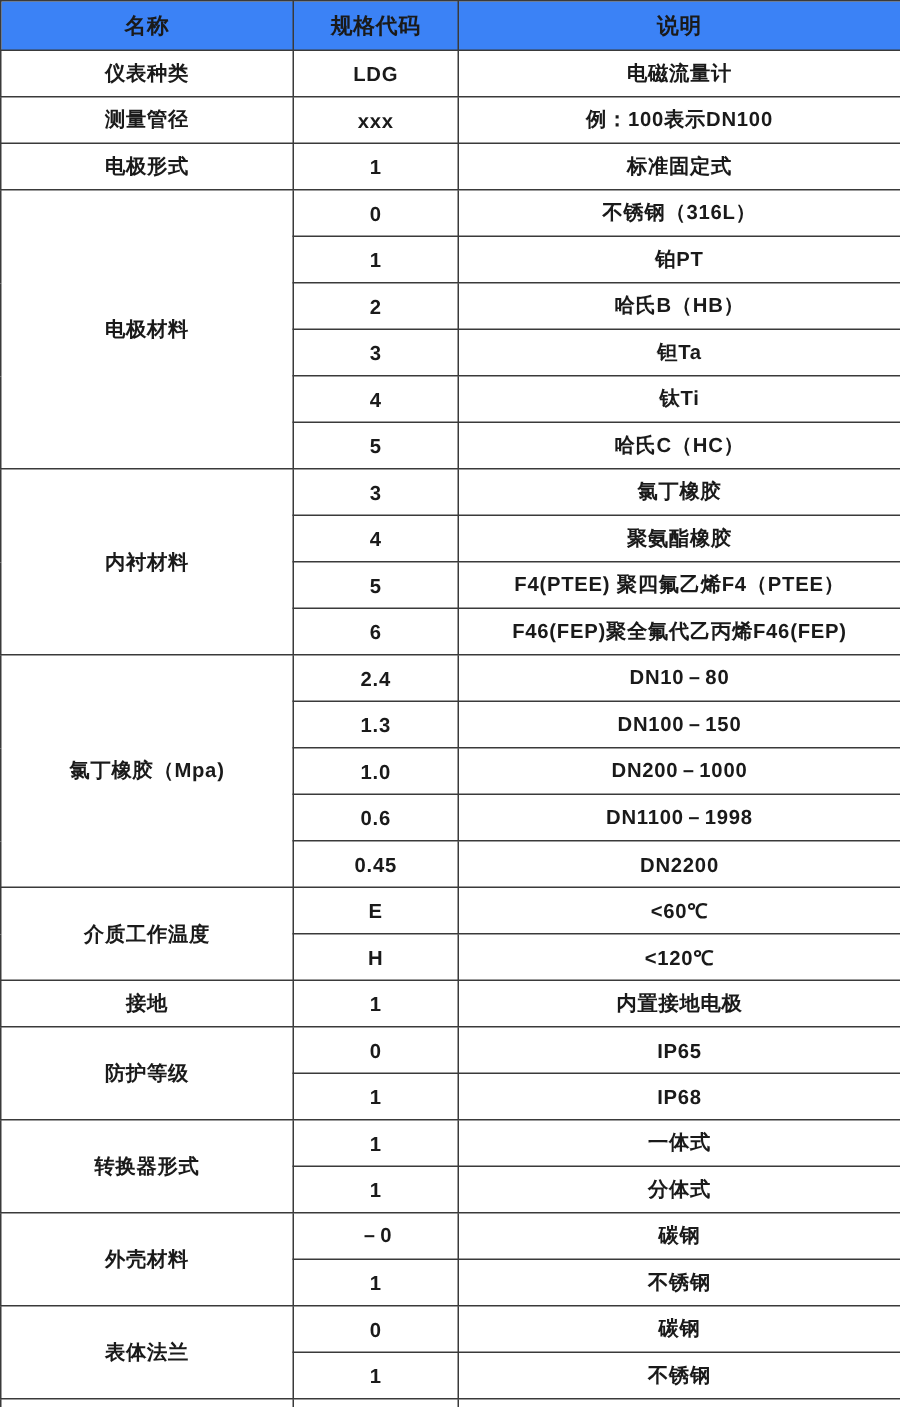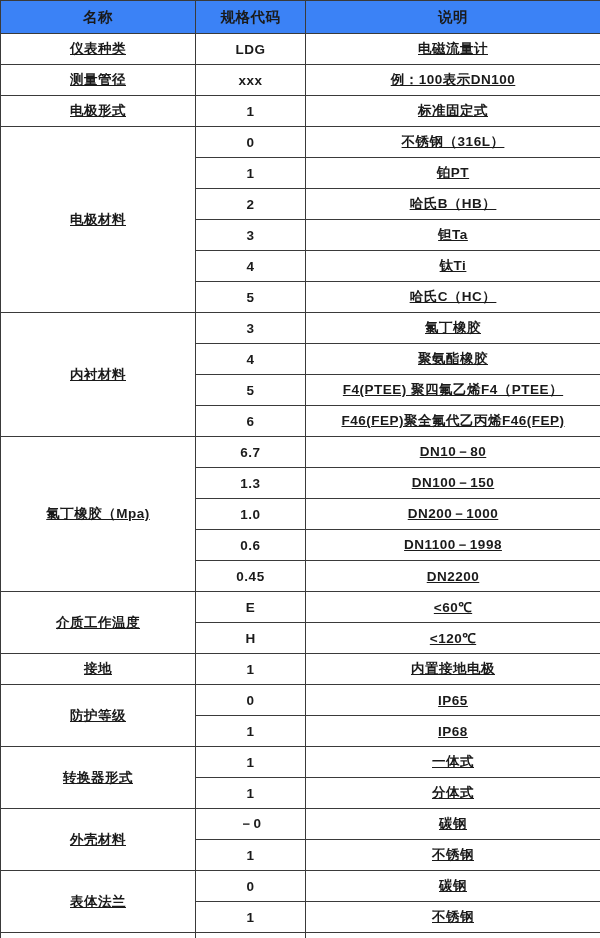--- a/index.html
+++ b/index.html
@@ -37,30 +37,28 @@
     height: 32px;
     font-size: 14.5px;
   }
   #spec-table tbody td {
     height: 30px;
     background: #ffffff;
   }
   td.name-cell {
     font-size: 14px;
     letter-spacing: 1px;
-    text-decoration: underline;
   }
   td.code-cell {
     font-size: 13.5px;
     letter-spacing: 1.5px;
   }
   td.desc-cell {
     font-size: 13.5px;
     letter-spacing: 0.8px;
-    text-decoration: underline;
   }
   td.desc-small {
     font-size: 12px;
     letter-spacing: 0.2px;
   }
 </style>
 </head>
 <body>
 
 <table id="spec-table">
@@ -129,21 +127,21 @@
       <tr>
         <td class="code-cell">5</td>
         <td class="desc-cell desc-small">F4(PTEE) 聚四氟乙烯F4（PTEE）</td>
       </tr>
       <tr>
         <td class="code-cell">6</td>
         <td class="desc-cell desc-small">F46(FEP)聚全氟代乙丙烯F46(FEP)</td>
       </tr>
       <tr>
         <td class="name-cell" rowspan="5">氯丁橡胶（Mpa)</td>
-        <td class="code-cell">6.7</td>
+        <td class="code-cell">2.4</td>
         <td class="desc-cell">DN10－80</td>
       </tr>
       <tr>
         <td class="code-cell">1.3</td>
         <td class="desc-cell">DN100－150</td>
       </tr>
       <tr>
         <td class="code-cell">1.0</td>
         <td class="desc-cell">DN200－1000</td>
       </tr>

